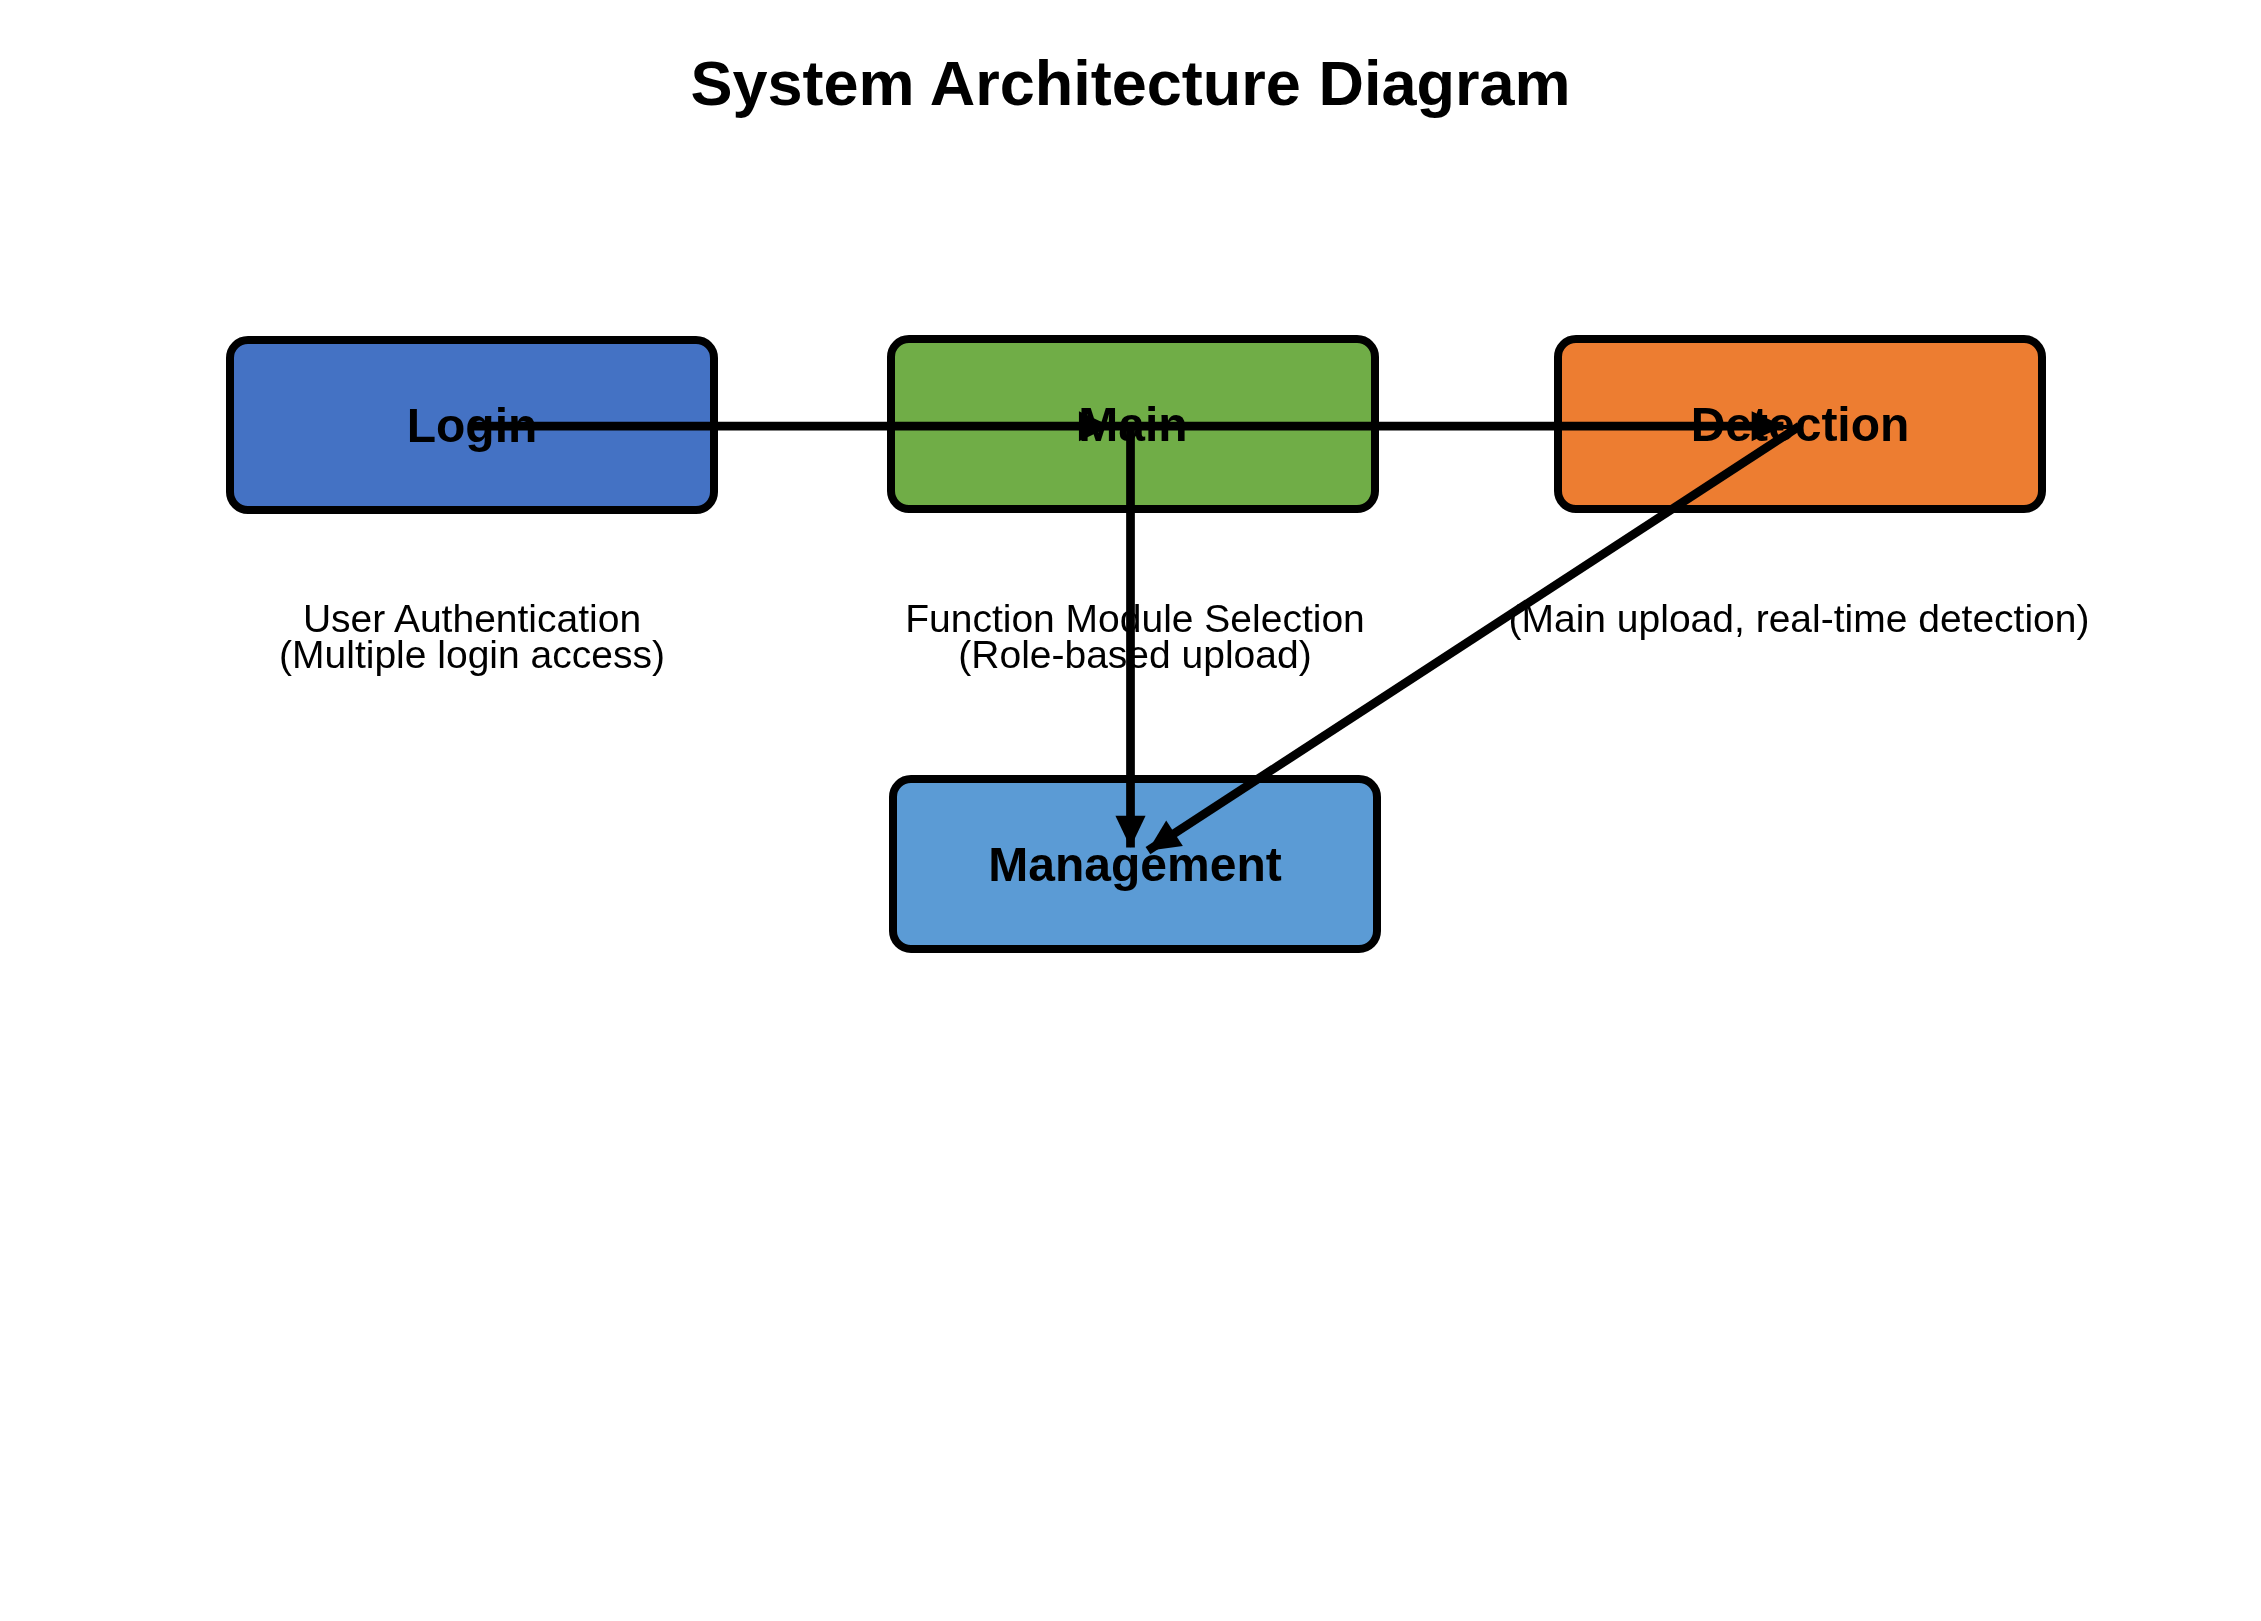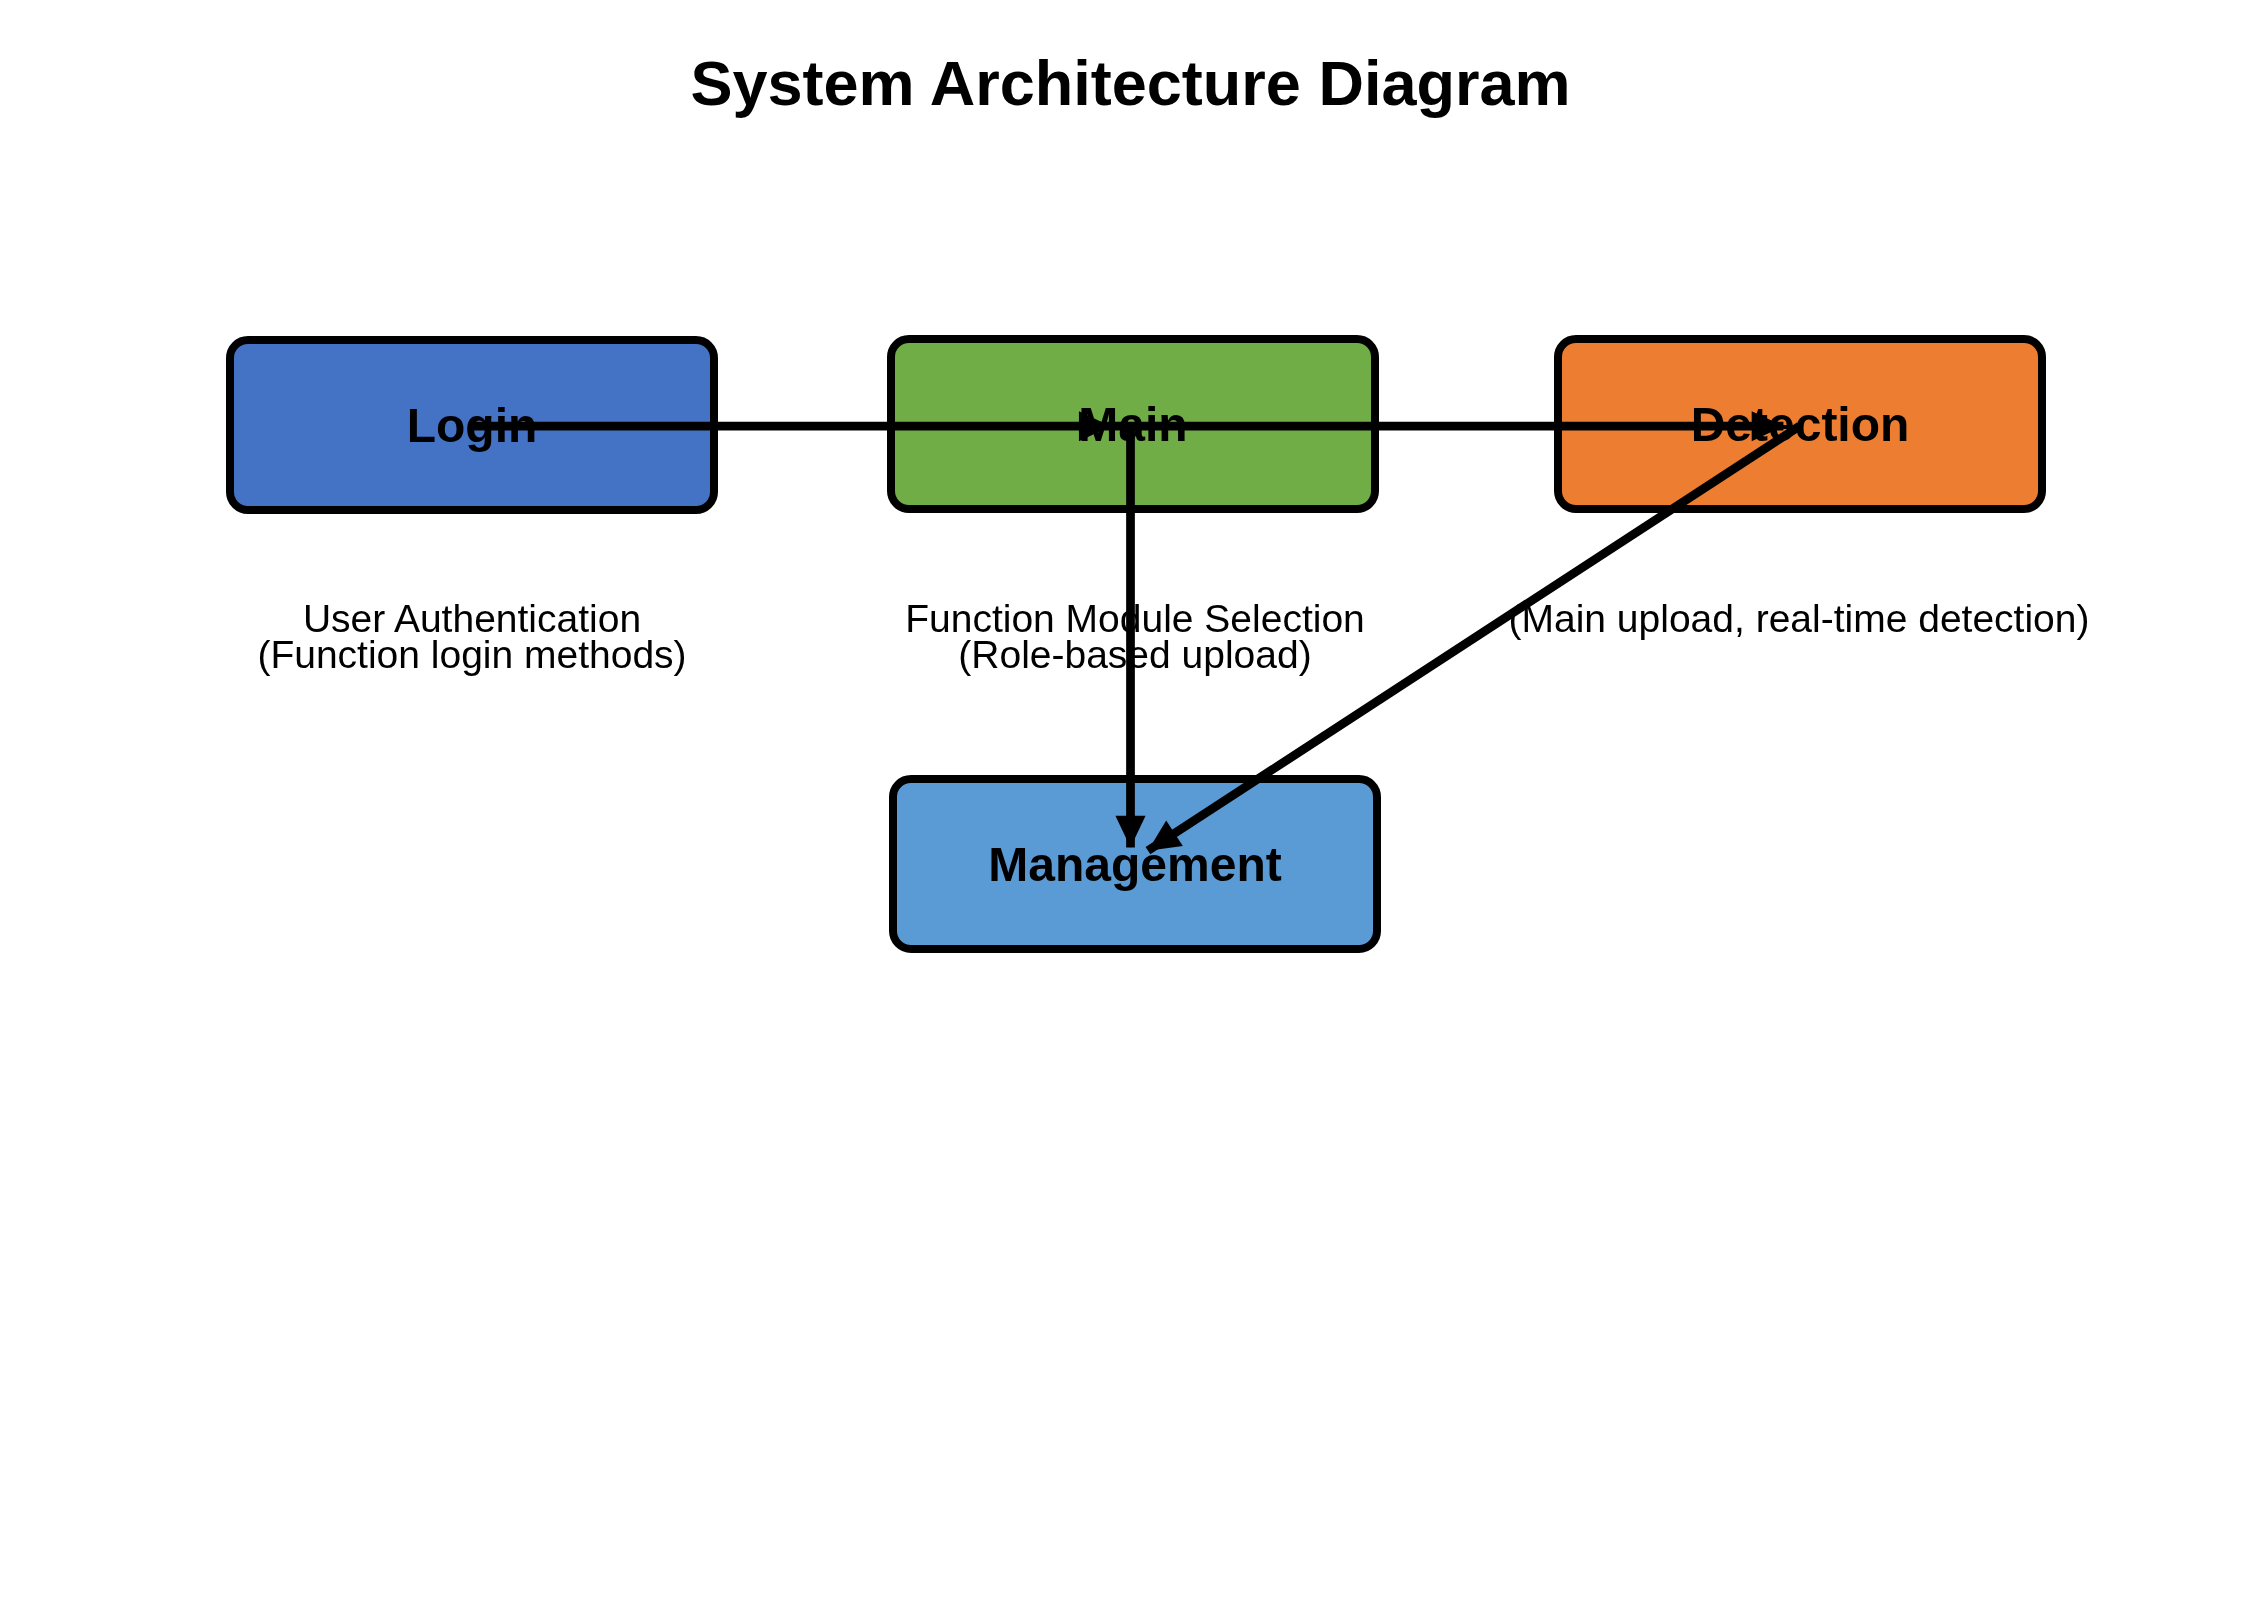--- a/index.html
+++ b/index.html
@@ -82,21 +82,21 @@
   <div class="node node-detection" style="background-color: rgb(237, 125, 49);">
     <span class="node-label">Detection</span>
   </div>
 
   <div class="node node-management" style="background-color: rgb(91, 155, 213);">
     <span class="node-label">Management</span>
   </div>
 
   <div class="desc desc-login">
     <div>User Authentication</div>
-    <div>(Function login methods)</div>
+    <div>(Multiple login access)</div>
   </div>
 
   <div class="desc desc-main">
     <div>Function Module Selection</div>
     <div>(Role-based upload)</div>
   </div>
 
   <div class="desc desc-detection">
     <div>(Main upload, real-time detection)</div>
   </div>

